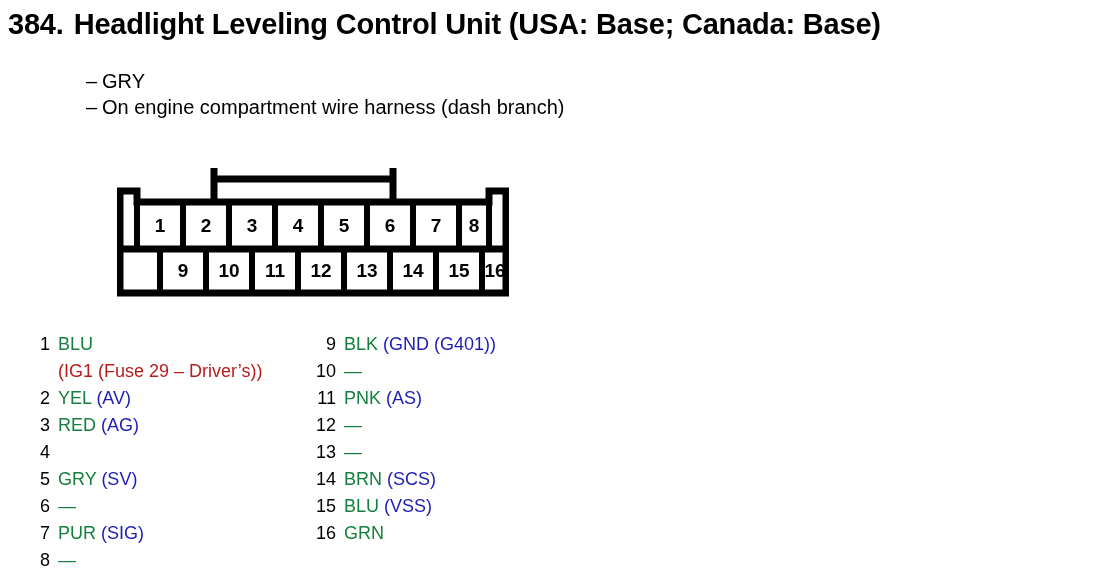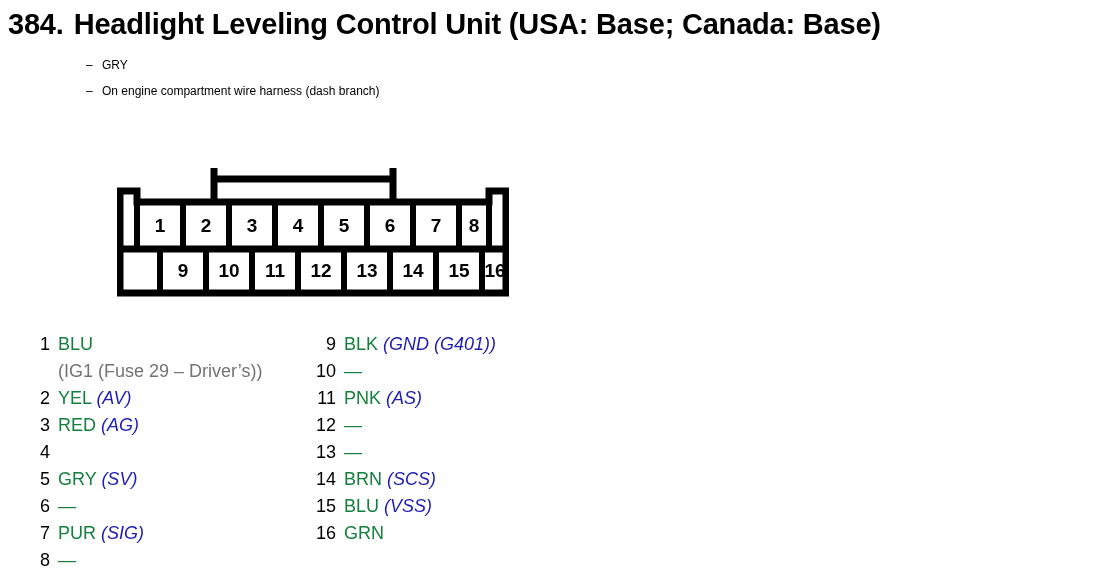--- a/index.html
+++ b/index.html
@@ -25,22 +25,22 @@
     font-weight: bold;
     letter-spacing: -0.2px;
     white-space: nowrap;
   }
   .title .num { margin-right: 10px; }
 
   
   .notes {
     position: absolute;
     left: 86px;
-    top: 52px;
-    font-size: 12px;
+    top: 68px;
+    font-size: 20px;
     line-height: 26px;
   }
   .note-row { white-space: nowrap; }
   .note-dash { display: inline-block; width: 16px; }
 
   
   .connector {
     position: absolute;
     left: 117px;
     top: 165px;
@@ -72,24 +72,24 @@
     white-space: nowrap;
   }
   .pin-idx {
     display: inline-block;
     width: 24px;
     text-align: right;
     flex: none;
   }
   .pin-body { margin-left: 8px; }
   .pin-color { color: #15803d; }
-  .pin-code  { color: #1d1db4; font-style: italic; }
+  .pin-code  { color: #1d1db4; }
   .pin-cont {
     margin-left: 32px;
-    color: #737373;
+    color: #b91c1c;
   }
   .em { letter-spacing: 0; }
 </style>
 </head>
 <body>
 
 <div class="title">
   <span class="num">384.</span><span>Headlight Leveling Control Unit (USA: Base; Canada: Base)</span>
 </div>
 

